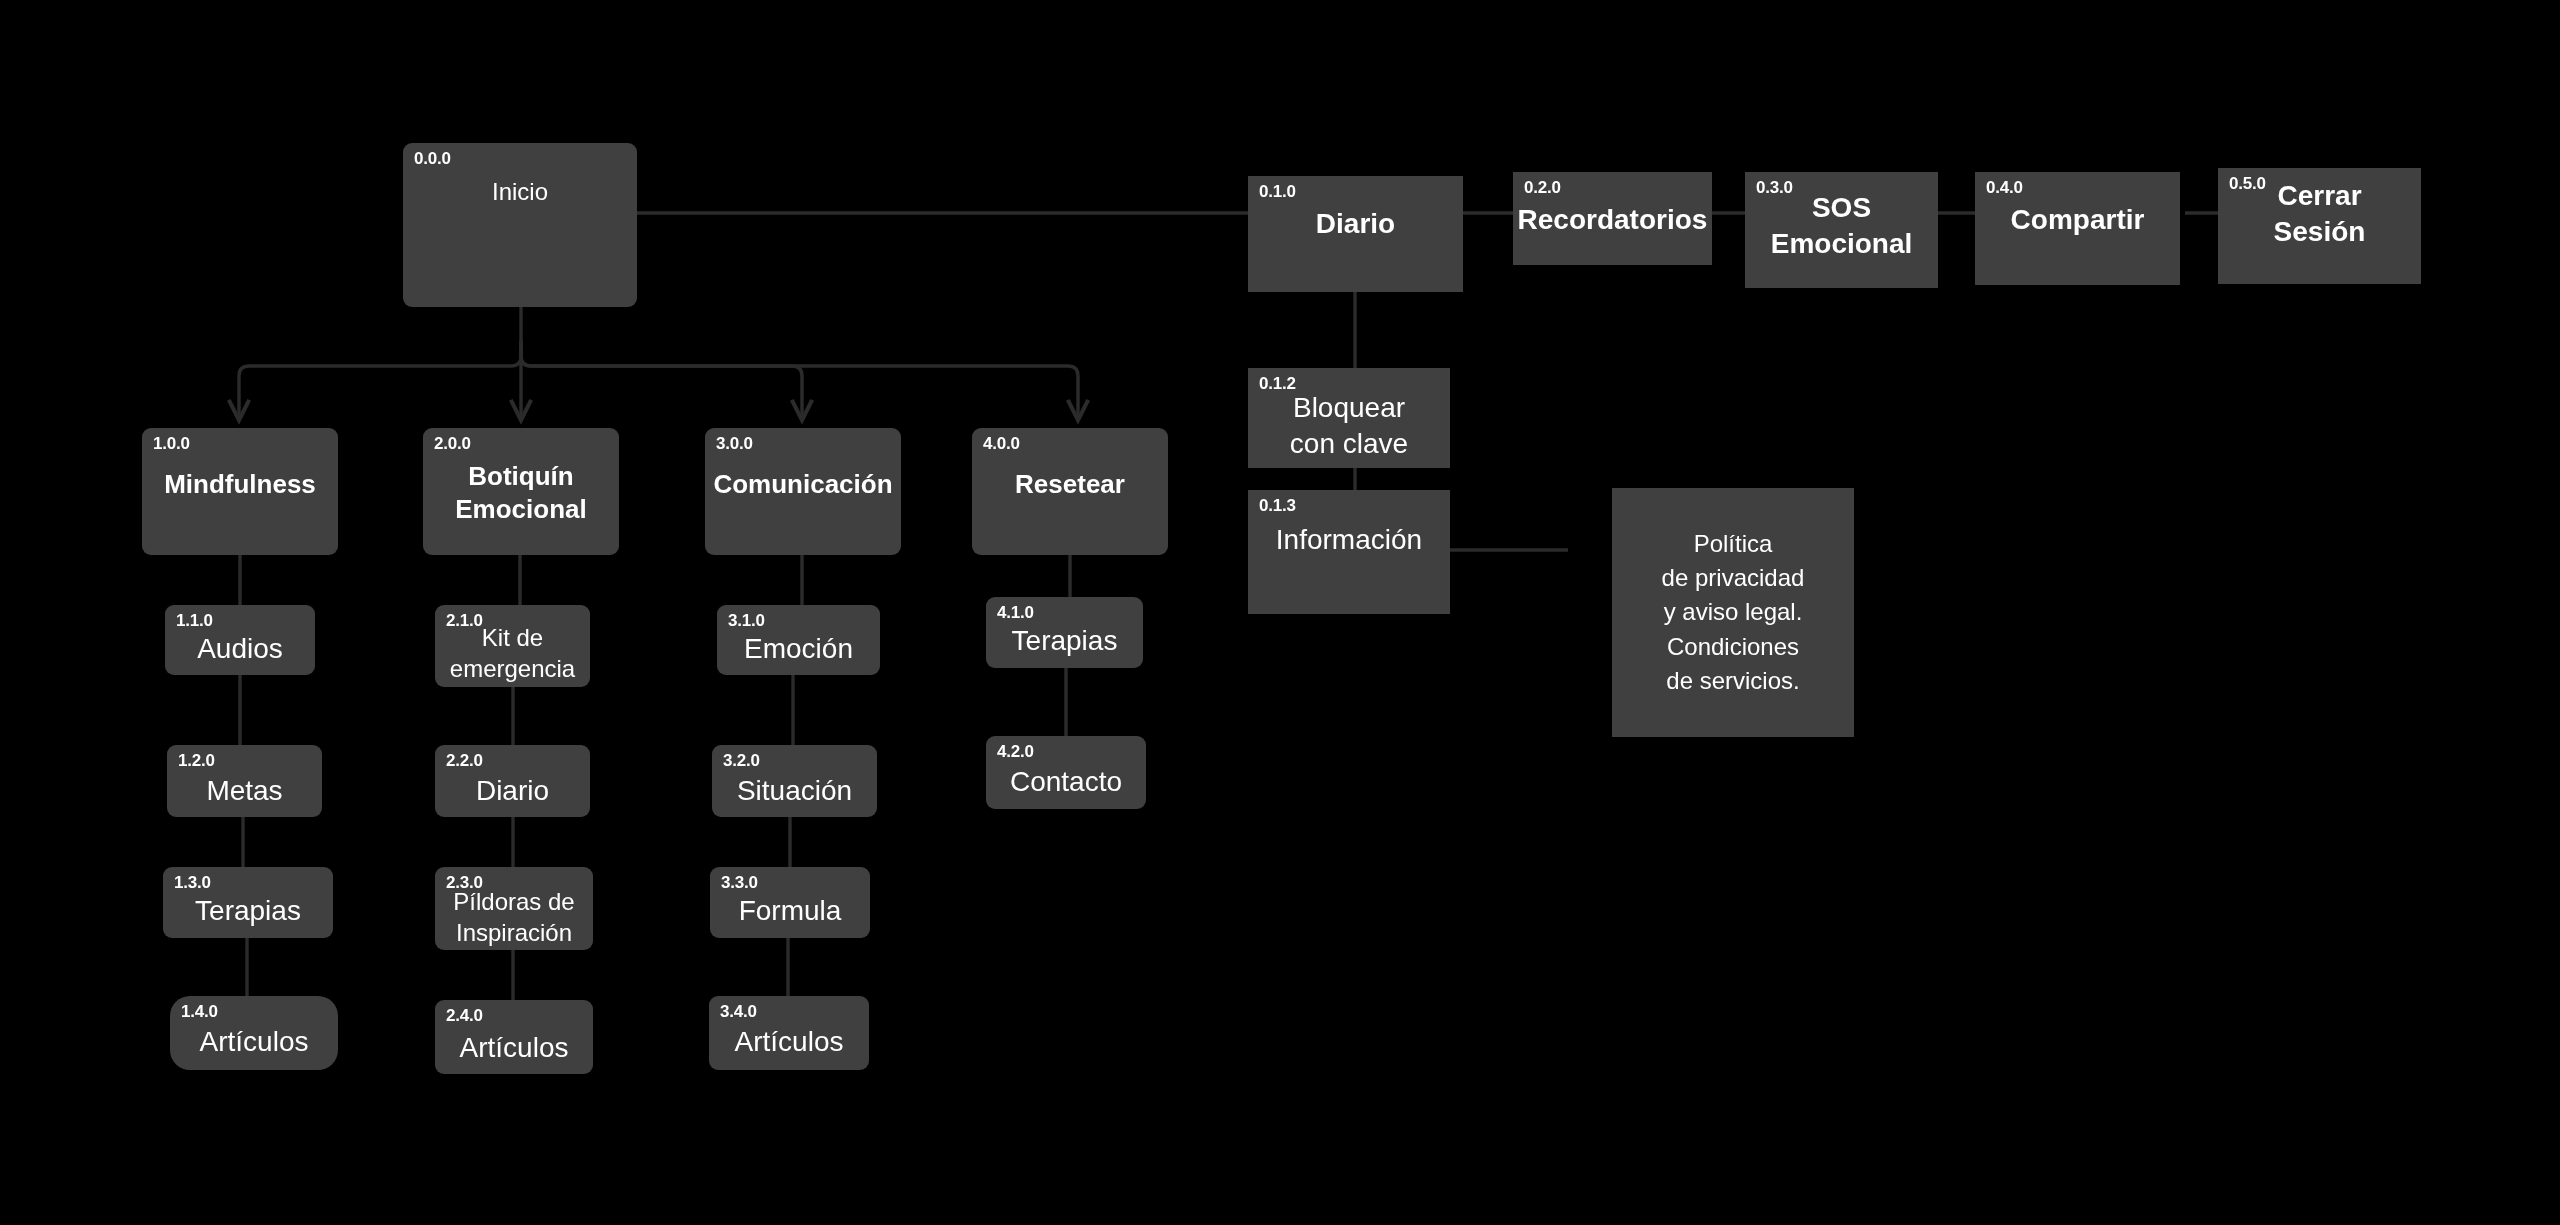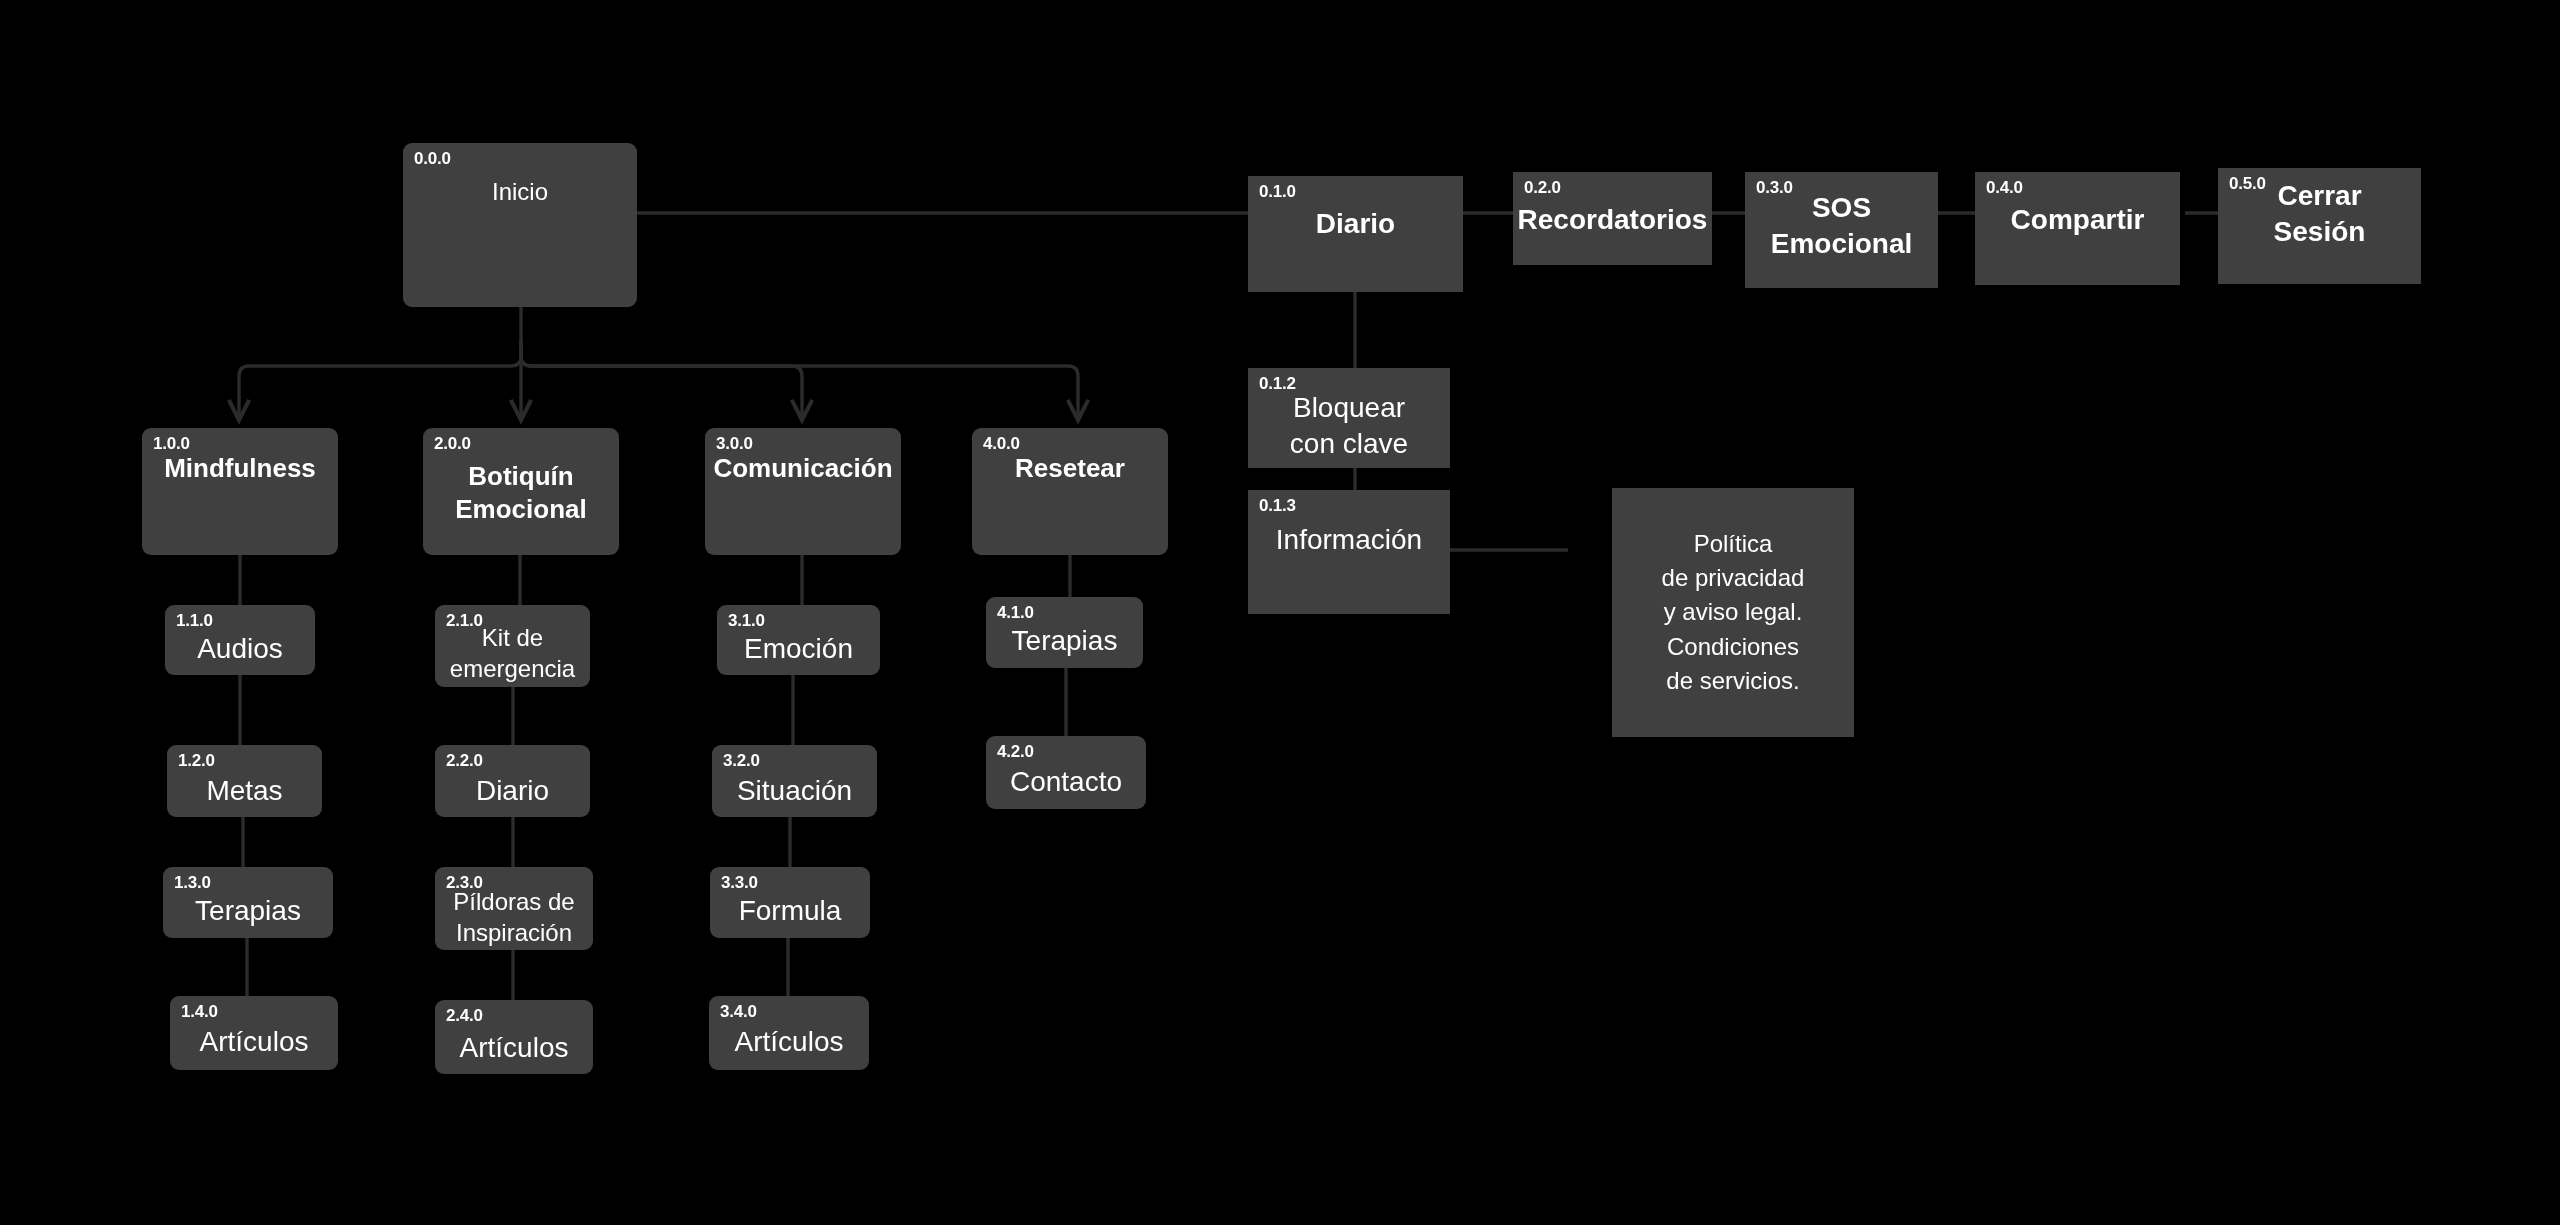--- a/index.html
+++ b/index.html
@@ -66,21 +66,21 @@
   .n-bold .label { font-weight: bold; }
 
   .f28 .label { font-size: 28px; }
   .f26 .label { font-size: 26px; }
   .f24 .label { font-size: 24px; }
 
   .mt26 .label { margin-top: 26px; }
   .mt28 .label { margin-top: 28px; }
   .mt30 .label { margin-top: 30px; }
   .mt32 .label { margin-top: 32px; }
-  .mt36 .label { margin-top: 24px; }
+  .mt36 .label { margin-top: 40px; }
 
   .n-note {
     justify-content: center;
     margin-left: 44px;
   }
   .n-note .label {
     font-size: 24px;
     line-height: 1.43;
     margin-top: 0;
   }
@@ -168,21 +168,21 @@
   <div class="node rounded f28 mt28" style="left:167px; top:745px; width:155px; height:72px;">
     <span class="code">1.2.0</span>
     <span class="label">Metas</span>
   </div>
 
   <div class="node rounded f28 mt26" style="left:163px; top:867px; width:170px; height:71px;">
     <span class="code">1.3.0</span>
     <span class="label">Terapias</span>
   </div>
 
-  <div class="node rounded f28 mt28" style="left:170px; top:996px; width:168px; height:74px;">
+  <div class="node rounded f28 mt28" style="left:170px; top:996px; width:168px; height:74px;border-radius:20px;">
     <span class="code">1.4.0</span>
     <span class="label">Artículos</span>
   </div>
 
   <div class="node rounded f24 mt18" style="left:435px; top:605px; width:155px; height:82px;">
     <span class="code">2.1.0</span>
     <span class="label" style="margin-top:18px;">Kit de
 emergencia</span>
   </div>
 

